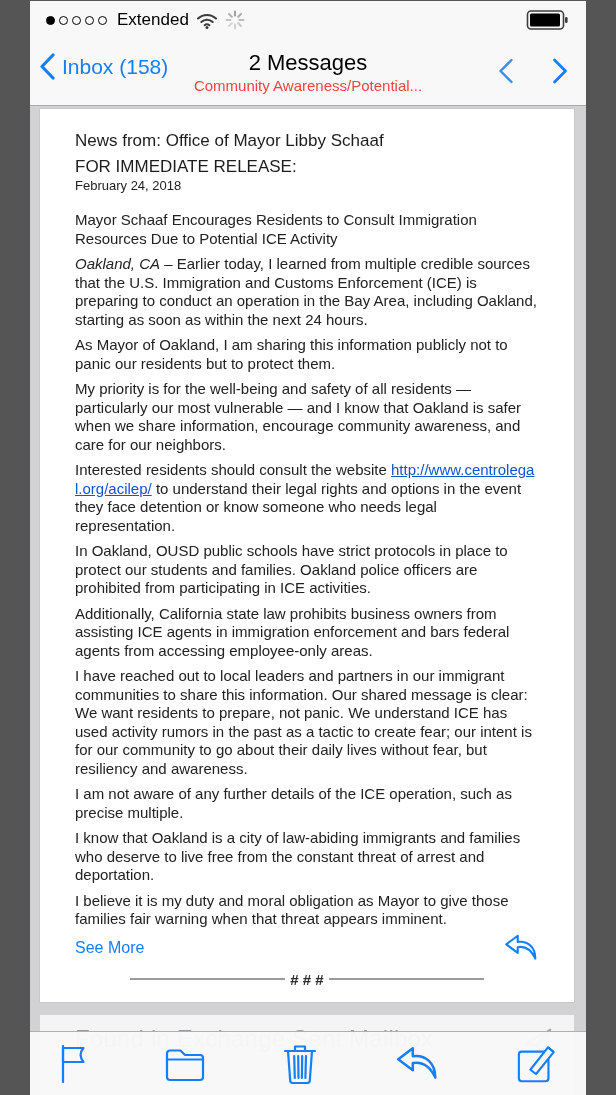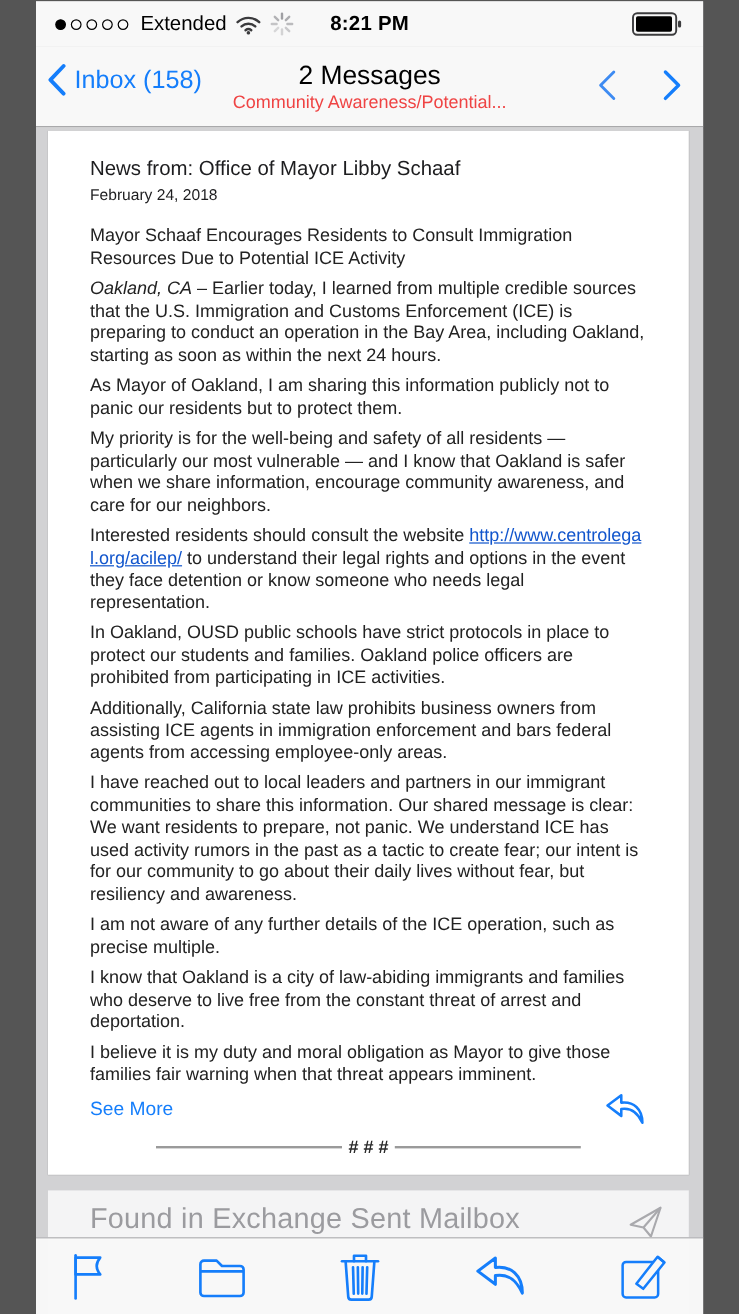--- a/index.html
+++ b/index.html
@@ -129,21 +129,20 @@
           <line x1="16" y1="4" x2="13.2" y2="6.8" opacity=".8"></line>
           <line x1="18.5" y1="10" x2="14.5" y2="10" opacity=".65"></line>
           <line x1="16" y1="16" x2="13.2" y2="13.2" opacity=".5"></line>
           <line x1="10" y1="18.5" x2="10" y2="14.5" opacity=".4"></line>
           <line x1="4" y1="16" x2="6.8" y2="13.2" opacity=".35"></line>
           <line x1="1.5" y1="10" x2="5.5" y2="10" opacity=".55"></line>
           <line x1="4" y1="4" x2="6.8" y2="6.8" opacity=".75"></line>
         </svg>
       </span>
     </div>
-    <div class="sb-time">8:21 PM</div>
     <div class="sb-right">
       <span>
         <svg width="44" height="22" viewBox="0 0 44 22">
           <rect x="1.5" y="2" width="36" height="18" rx="3.5" fill="none" stroke="#3c3c3e" stroke-width="1.6"></rect>
           <rect x="4" y="4.5" width="30" height="13" rx="1.5" fill="#000"></rect>
           <rect x="39" y="8" width="2.6" height="6" rx="1.3" fill="#3c3c3e"></rect>
         </svg>
       </span>
     </div>
   </div>
@@ -172,20 +171,21 @@
           <polyline points="2.5,3 13.5,14 2.5,25"></polyline>
         </svg>
       </span>
     </div>
   </div>
 
   <div class="content">
 
     <div class="page">
       <p class="doc-heading">News from: Office of Mayor Libby Schaaf</p>
+      <p class="doc-release">FOR IMMEDIATE RELEASE:</p>
       <p class="doc-date">February 24, 2018</p>
       <p class="para">Mayor Schaaf Encourages Residents to Consult Immigration Resources Due to Potential ICE Activity</p>
 
       <p class="para"><span class="dateline">Oakland, CA</span><span> – Earlier today, I learned from multiple credible sources that the U.S. Immigration and Customs Enforcement (ICE) is preparing to conduct an operation in the Bay Area, including Oakland, starting as soon as within the next 24 hours.</span></p>
       <p class="para">As Mayor of Oakland, I am sharing this information publicly not to panic our residents but to protect them.</p>
       <p class="para">My priority is for the well-being and safety of all residents — particularly our most vulnerable — and I know that Oakland is safer when we share information, encourage community awareness, and care for our neighbors.</p>
 
       <p class="para"><span>Interested residents should consult the website </span><a>http://www.centrolegal.org/acilep/</a><span> to understand their legal rights and options in the event they face detention or know someone who needs legal representation.</span></p>
 
       <p class="para">In Oakland, OUSD public schools have strict protocols in place to protect our students and families. Oakland police officers are prohibited from participating in ICE activities.</p>

